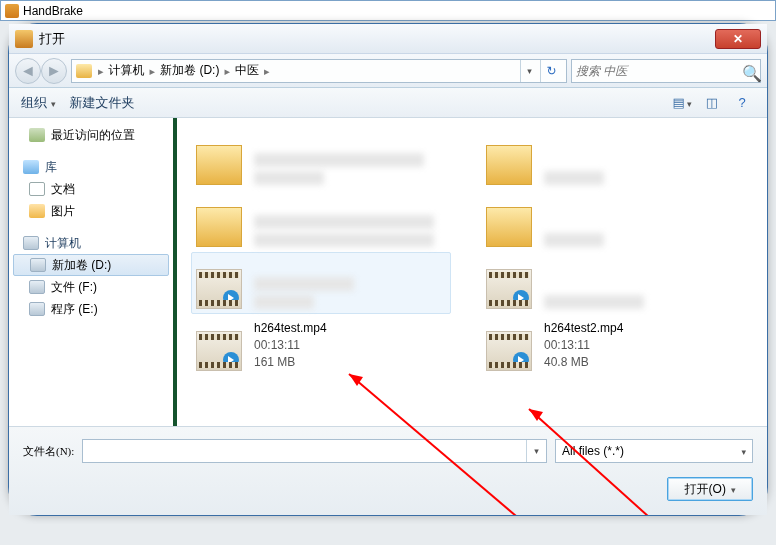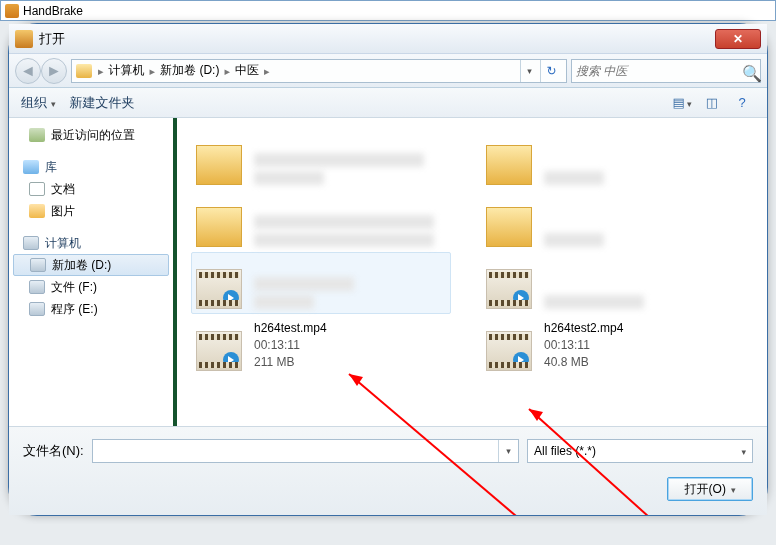--- a/index.html
+++ b/index.html
@@ -65,25 +65,25 @@
   .thumb.video::after { content:""; position:absolute; left:2px; bottom:2px; right:2px; height:6px; background: repeating-linear-gradient(90deg,#5b4a2e 0 3px,#e8dfc8 3px 6px); }
   .play-badge { width:16px; height:16px; background:#2a8fd6; border-radius:50%; margin:2px; position:relative; }
   .play-badge::after { content:""; position:absolute; left:5px; top:4px; border-left:6px solid #fff; border-top:4px solid transparent; border-bottom:4px solid transparent; }
   .meta { font-size: 12px; line-height: 17px; color:#555; }
   .meta .name { color:#000; }
   .blur-rect { background: #e6e6e6; filter: blur(3px); height: 14px; border-radius:2px; }
 
   
   .bottom { background: linear-gradient(#f4f7f9,#e7edf2); border-top: 1px solid #cdd9e3; padding: 12px 14px 14px 14px; }
   .row-file { display: flex; align-items: center; gap: 8px; }
-  .row-file label { font-size: 13px; }
+  .row-file label { font-size: 11px; font-family: Liberation Serif, serif; }
   .file-combo { flex: 1; height: 24px; border: 1px solid #a9bed0; background:#fff; display:flex; align-items:center; }
   .file-combo input { border:none; outline:none; flex:1; padding:0 6px; font-size:12px; background:transparent; }
   .combo-dd { width:20px; height:22px; border-left:1px solid #c4d4e0; display:flex; align-items:center; justify-content:center; color:#444; }
-  .filter { width: 226px; height: 24px; border:1px solid #a9bed0; background:#fff; display:flex; align-items:center; padding:0 6px; font-size:12px; justify-content:space-between; }
+  .filter { width: 198px; height: 24px; border:1px solid #a9bed0; background:#fff; display:flex; align-items:center; padding:0 6px; font-size:12px; justify-content:space-between; }
   .row-btns { display: flex; justify-content: flex-end; gap: 8px; margin-top: 14px; }
   .dlg-btn { width: 86px; height: 24px; font-size: 12px; border:1px solid #a7b4bf; background: linear-gradient(#fdfefe,#e8edf1); border-radius:2px; display:flex; align-items:center; justify-content:center; gap:3px; }
   .dlg-btn.primary { border-color:#4aa3df; box-shadow: inset 0 0 0 1px #a9d6f5; }
 
   
   .overlay { position: absolute; inset: 0; pointer-events: none; }
   .arrow-line { stroke:#f00; stroke-width:2; fill:none; }
   .arrow-head { fill:#f00; }
 
   .chev::after { content:"▾"; font-size:9px; color:#555; }
@@ -231,21 +231,21 @@
               <div class="blur-rect" style="width:100px"></div>
             </div>
         </div>
         <div class="file-item">
           <div class="thumb video">
               <div class="play-badge"></div>
             </div>
           <div class="meta">
             <div class="name">h264test.mp4</div>
             <div>00:13:11</div>
-            <div>211 MB</div>
+            <div>161 MB</div>
           </div>
         </div>
         <div class="file-item">
           <div class="thumb video">
               <div class="play-badge"></div>
             </div>
           <div class="meta">
             <div class="name">h264test2.mp4</div>
             <div>00:13:11</div>
             <div>40.8 MB</div>

